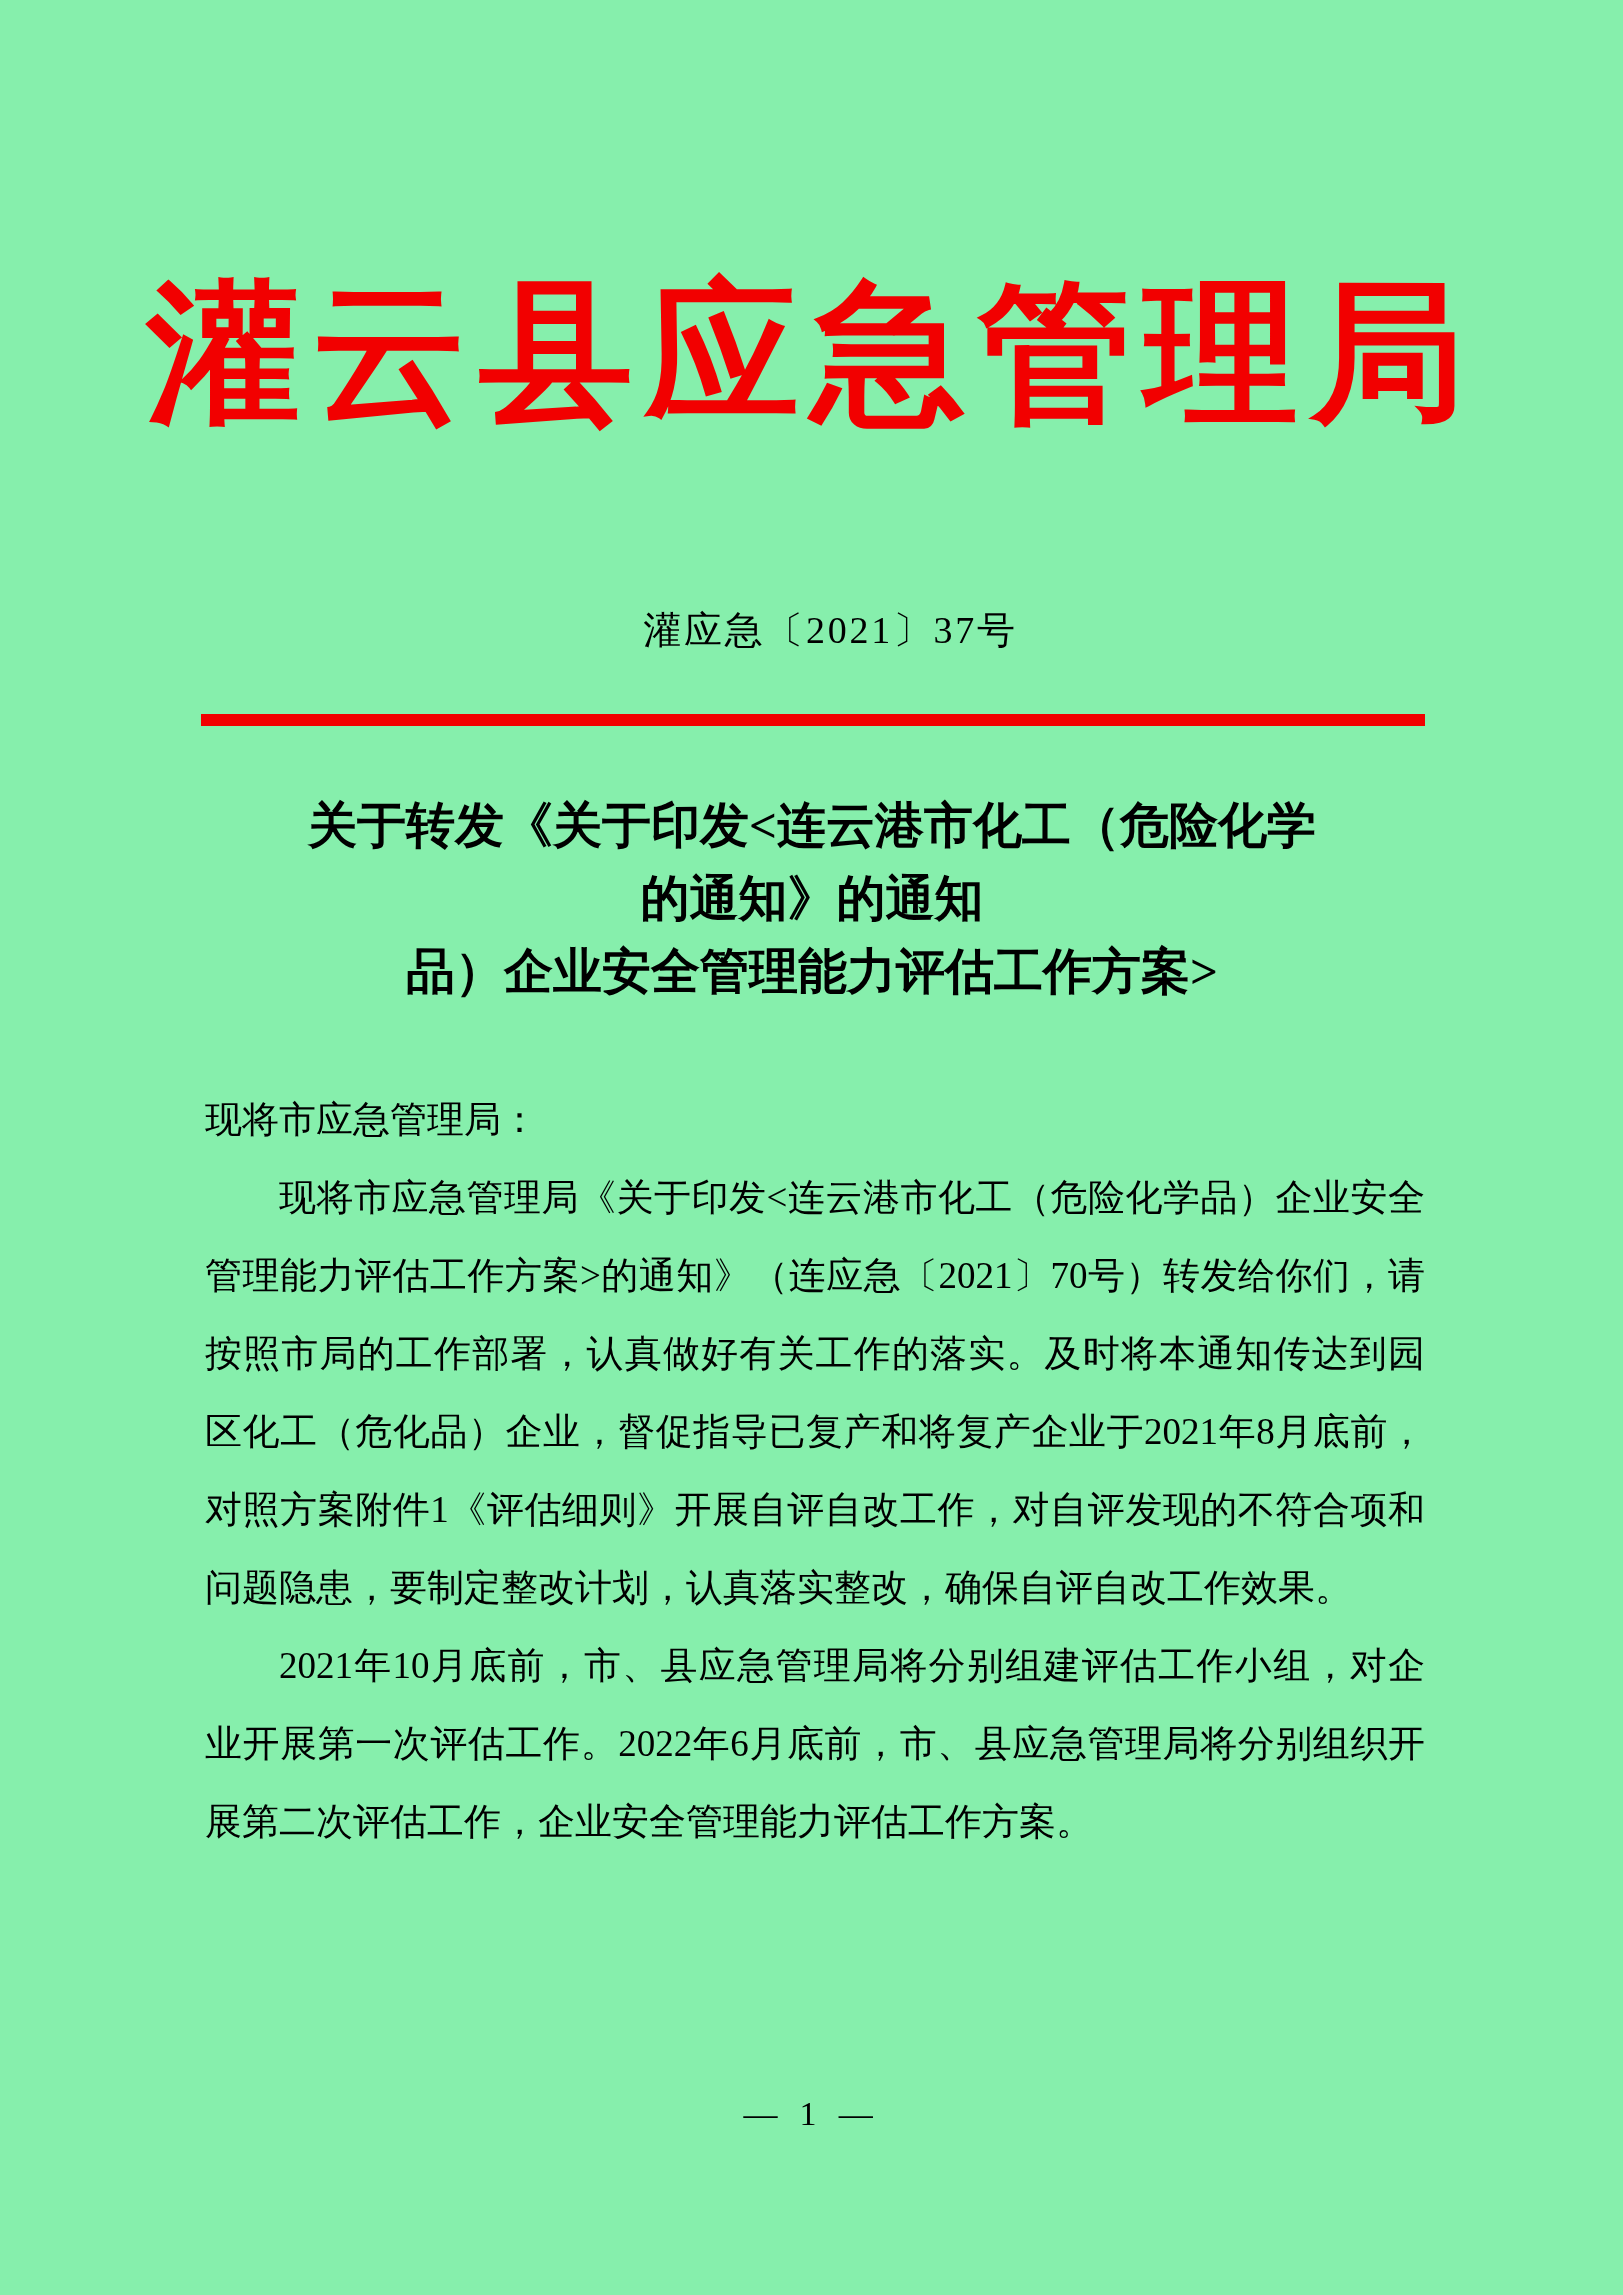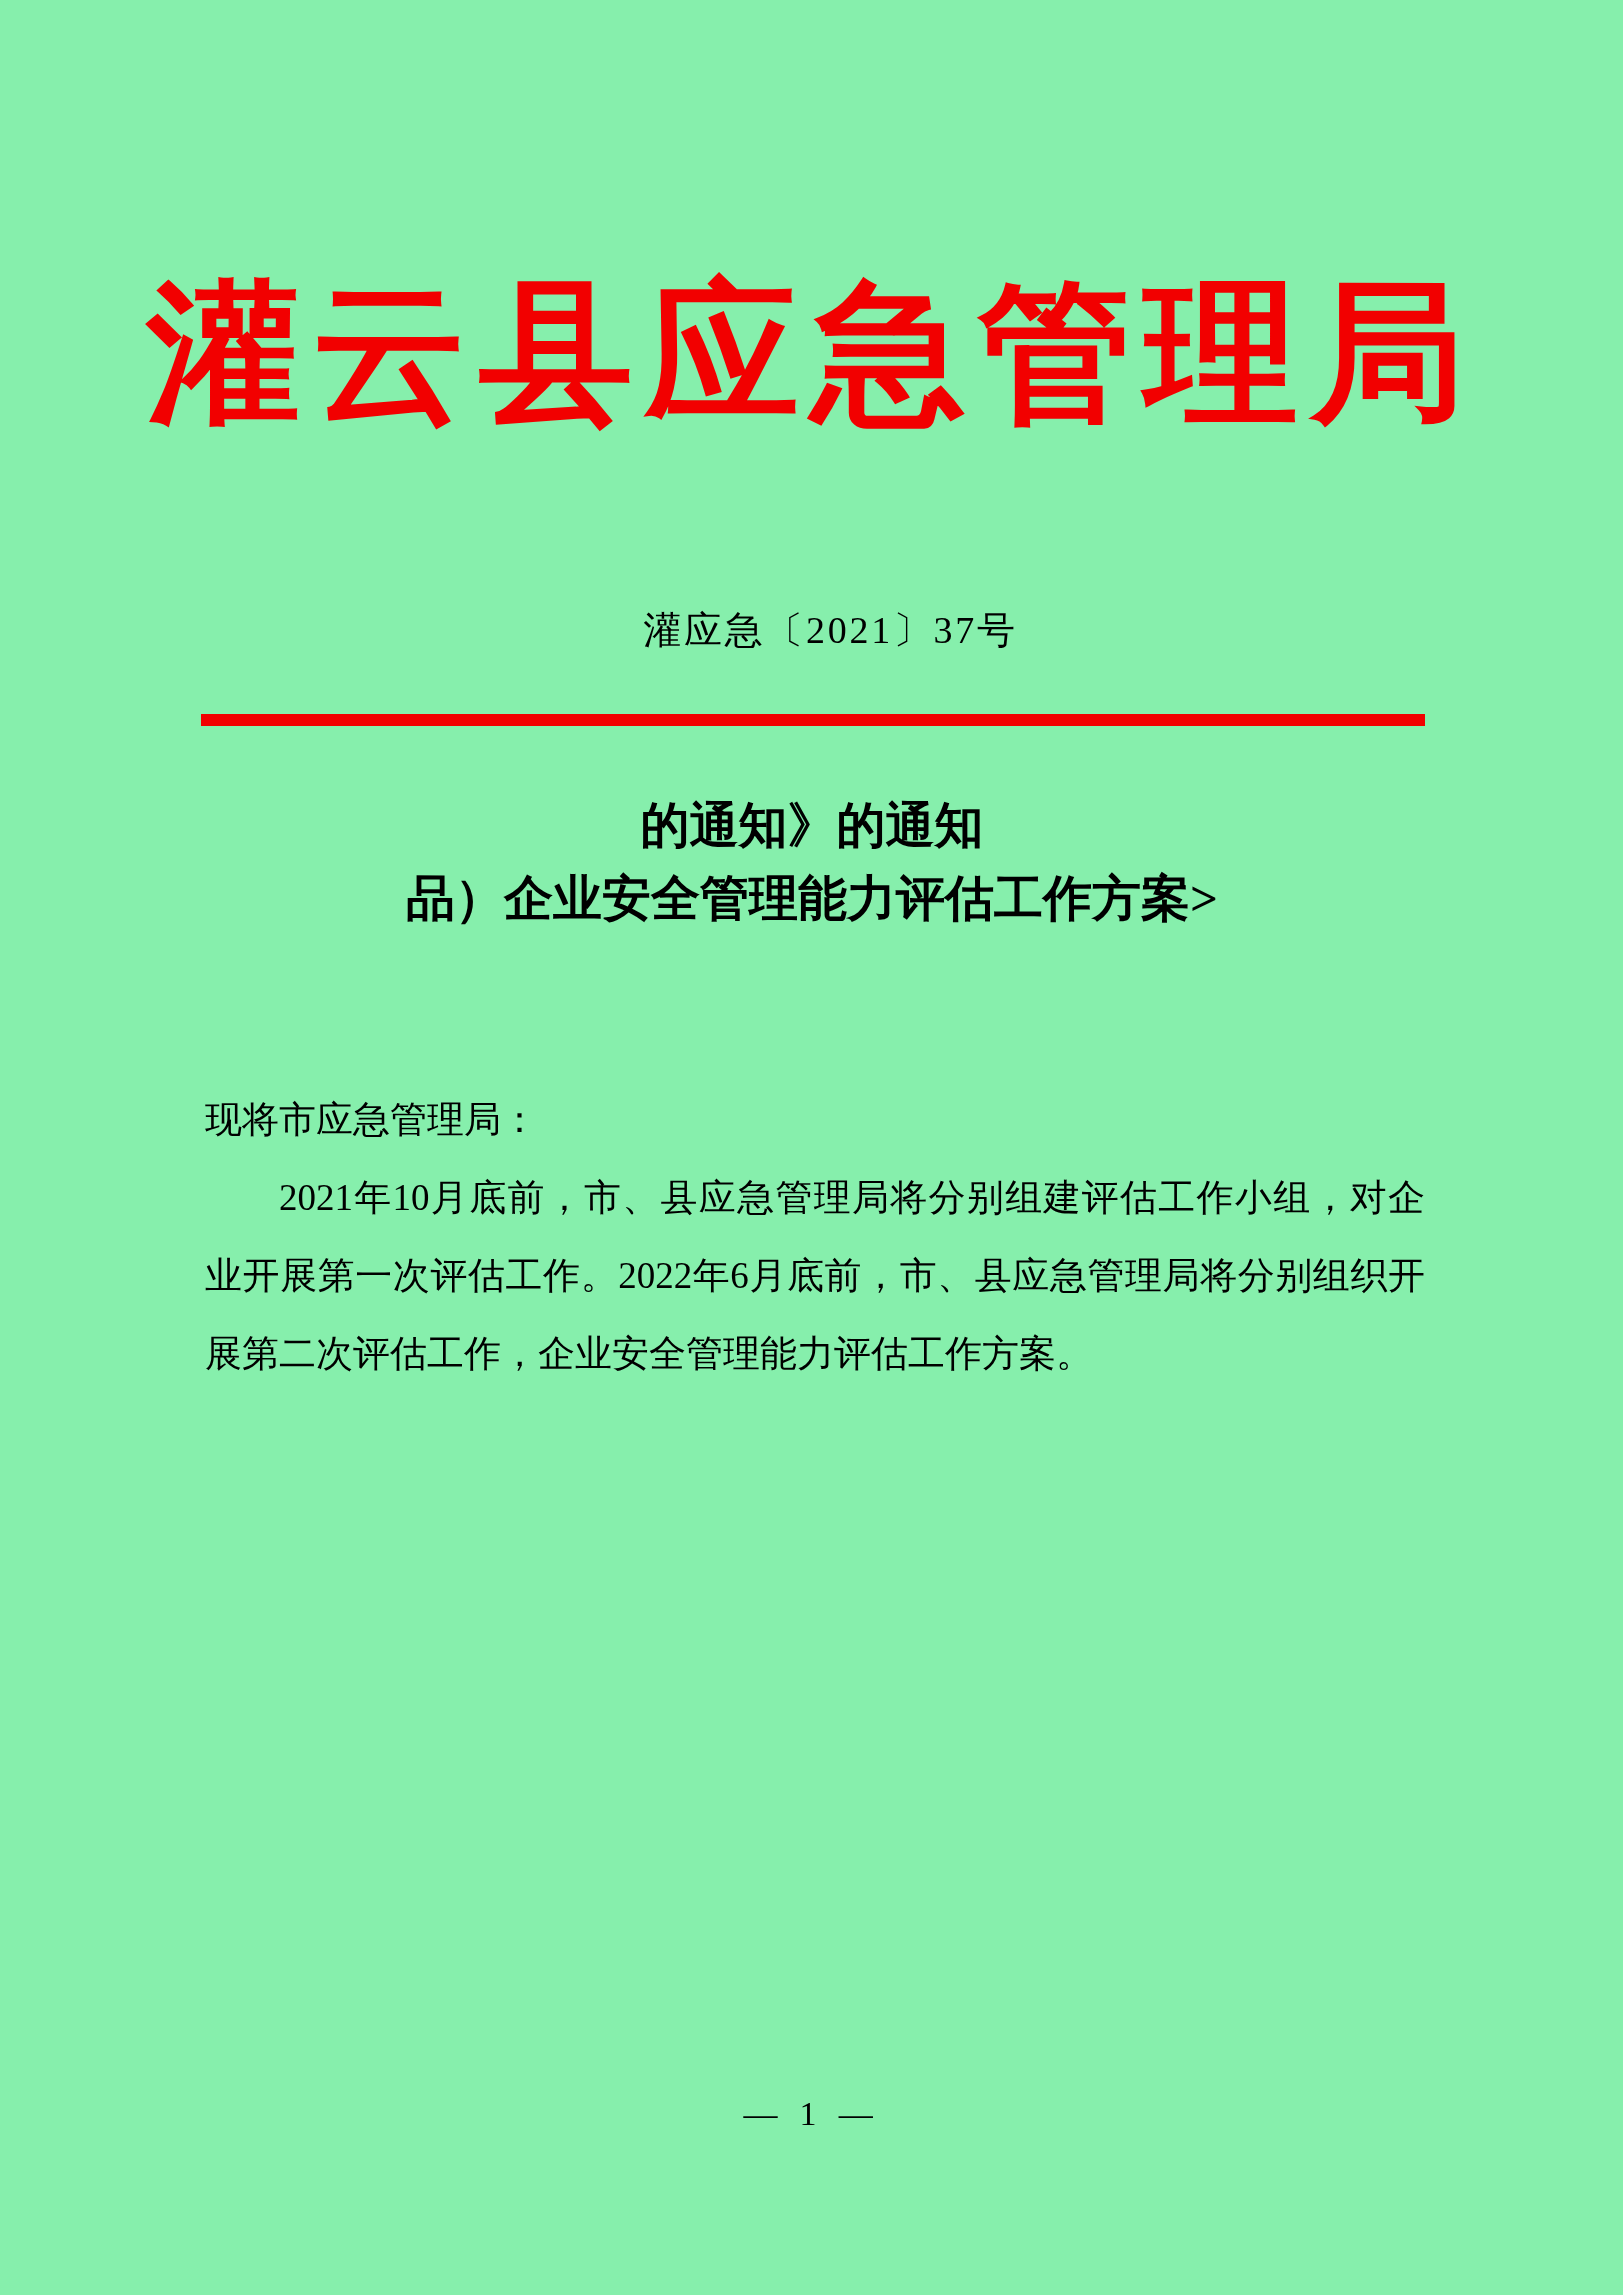--- a/index.html
+++ b/index.html
@@ -103,25 +103,27 @@
 
 <div class="page">
 
   <div class="agency-header">灌云县应急管理局</div>
 
   <div class="doc-number">灌应急〔2021〕37号</div>
 
   <div class="red-separator"></div>
 
   <div class="doc-title">
+    <div>关于转发《关于印发&lt;连云港市化工（危险化学</div>
     <div>的通知》的通知</div>
     <div>品）企业安全管理能力评估工作方案&gt;</div>
   </div>
 
   <div class="body-block">
     <div class="salutation">现将市应急管理局：</div>
+    <p class="paragraph">现将市应急管理局《关于印发&lt;连云港市化工（危险化学品）企业安全管理能力评估工作方案&gt;的通知》（连应急〔2021〕70号）转发给你们，请按照市局的工作部署，认真做好有关工作的落实。及时将本通知传达到园区化工（危化品）企业，督促指导已复产和将复产企业于2021年8月底前，对照方案附件1《评估细则》开展自评自改工作，对自评发现的不符合项和问题隐患，要制定整改计划，认真落实整改，确保自评自改工作效果。</p>
     <p class="paragraph">2021年10月底前，市、县应急管理局将分别组建评估工作小组，对企业开展第一次评估工作。2022年6月底前，市、县应急管理局将分别组织开展第二次评估工作，企业安全管理能力评估工作方案。</p>
   </div>
 
   <div class="page-number">— 1 —</div>
 
 </div>
 
 
 </body></html>

